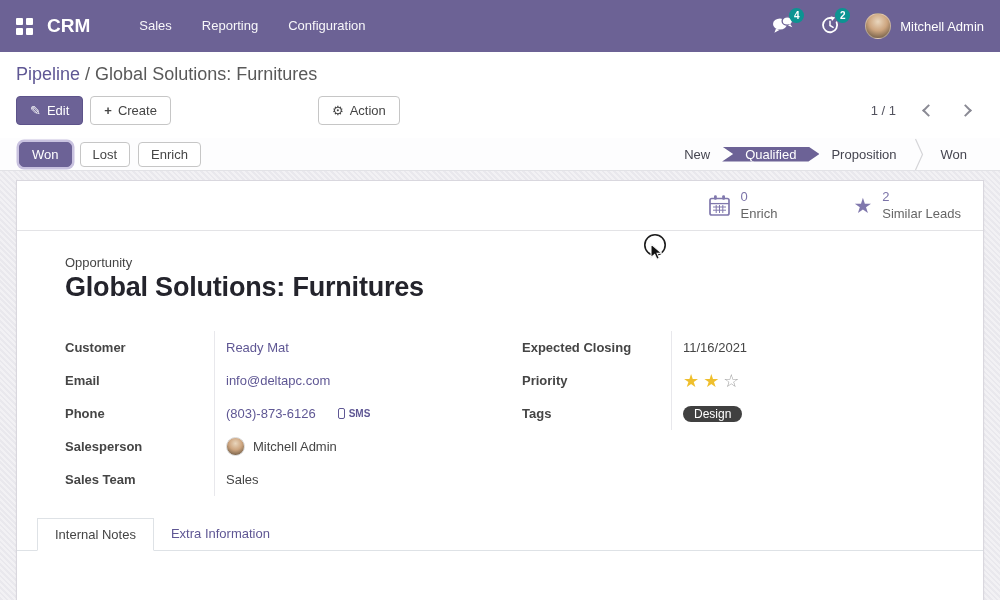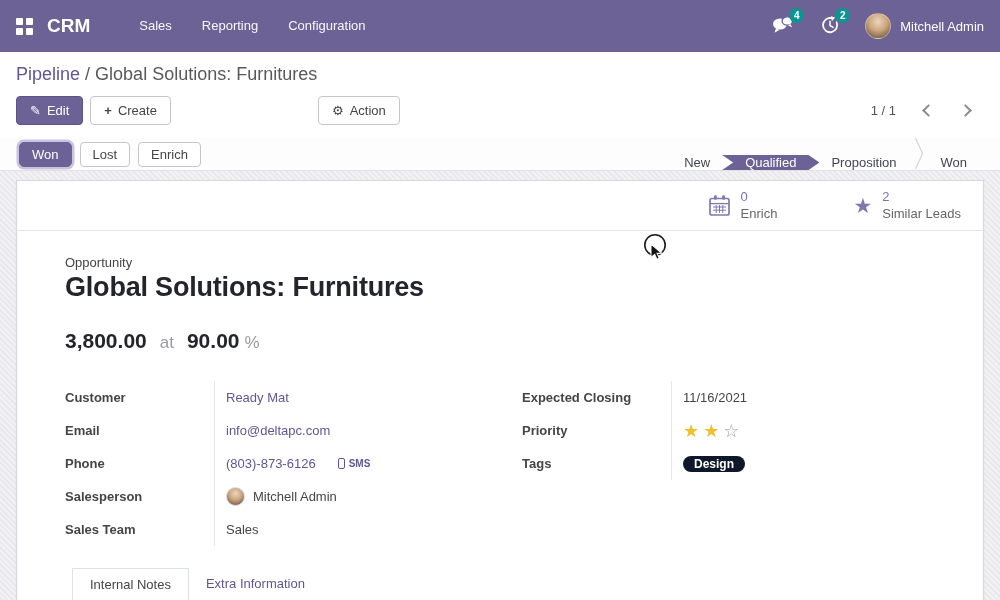--- a/index.html
+++ b/index.html
@@ -34,21 +34,21 @@
   .pager { margin-left:auto; display:flex; align-items:center; gap:28px; color:#52525e; padding-right:14px; }
   .chev { width:9px; height:9px; border-left:2px solid #8a8a94; border-bottom:2px solid #8a8a94; display:inline-block; cursor:pointer; }
   .chev.left { transform:rotate(45deg); }
   .chev.right { transform:rotate(225deg); }
 
   
   .status-row { background:#fdfdfe; border-bottom:1px solid #e2e2e6; display:flex; align-items:center; padding:0 16px; height:33px; }
   .left-status { display:flex; gap:8px; align-items:center; }
   .btn.sm { height:25px; padding:0 12px; }
   .btn.won-active { background:#6c6296; border-color:#6c6296; color:#fff; border-radius:5px; box-shadow:0 0 0 2.5px #c9c2e0; margin-left:3px; }
-  .stages { margin-left:auto; display:flex; align-items:flex-end; align-self:stretch; }
+  .stages { margin-left:auto; display:flex; align-items:center; align-self:stretch; }
   .sb-edge { width:14px; border-left:1px solid #e8e8ec; border-right:1px solid #e8e8ec; margin-right:6px; }
   .stage { display:flex; align-items:center; padding:0 17px; color:#454550; cursor:pointer; }
   .stage.active { background:#6c6296; color:#fff; padding:0 23px; margin:0 -5px; cursor:default;
     clip-path:polygon(0 0, calc(100% - 11px) 0, 100% 50%, calc(100% - 11px) 100%, 0 100%, 11px 50%); }
   .stage-sep { display:flex; align-items:center; }
 
   
   .content-bg { height:437px; background:repeating-linear-gradient(45deg,#f2f1f4 0,#f2f1f4 2px,#e9e8ed 2px,#e9e8ed 4px); padding:9px 16px 0; }
   .sheet { background:#fff; border:1px solid #d9d7de; box-shadow:0 1px 2px rgba(0,0,0,.05); height:calc(100% + 20px); }
   .stat-row { height:50px; border-bottom:1px solid #e3e3e6; display:flex; justify-content:flex-end; align-items:center; padding:0 12px; gap:56px; }
@@ -70,23 +70,23 @@
   .field-grid { display:grid; grid-template-columns:1fr 1fr; column-gap:44px; margin-top:28px; align-items:start; }
   .frow { display:grid; grid-template-columns:149px 1fr; min-height:33px; align-items:center; }
   .frow label { font-weight:bold; color:#454545; }
   .fval { border-left:1px solid #e8e8ec; padding-left:11px; align-self:stretch; display:flex; align-items:center; gap:8px; }
   a.flink { color:#5f5794; text-decoration:none; cursor:pointer; }
   .sms-link { display:inline-flex; align-items:center; gap:4px; color:#5f5794; font-size:10px; font-weight:bold; margin-left:14px; cursor:pointer; }
   .phone-rect { width:7px; height:11px; border:1.2px solid #5f5794; border-radius:2px; display:inline-block; }
   .sp-avatar { width:19px; height:19px; border-radius:50%; background:radial-gradient(circle at 50% 32%, #e9d6bd 0%, #cda57f 45%, #8a7055 75%, #5d4d3c 100%); border:1px solid #d8d8d8; flex:0 0 auto; }
   .stars { font-size:18px; letter-spacing:4px; line-height:1; cursor:pointer; }
   .star-on { color:#efbf2d; } .star-off { color:#9f9f9f; }
-  .tag { background:#0f172a; color:#fff; font-size:12px; font-weight:bold; padding:1px 11px; border-radius:11px; }
-
-  .notebook { margin-top:22px; border-bottom:1px solid #dee2e6; padding-left:55px; display:flex; }
+  .tag { background:#404040; color:#fff; font-size:12px; font-weight:normal; padding:1px 11px; border-radius:11px; }
+
+  .notebook { margin-top:22px; border-bottom:1px solid #dee2e6; padding-left:20px; display:flex; }
   .tab { padding:8px 17px; color:#5f5794; cursor:pointer; margin-bottom:-1px; }
   .tab.active { background:#fff; border:1px solid #dee2e6; border-bottom:1px solid #fff; color:#454545; }
 
   .cursor-svg { position:absolute; left:642px; top:232px; z-index:99; pointer-events:none; }
 </style>
 </head>
 <body>
 
 <header class="topnav">
   <div class="nav-left">
@@ -206,26 +206,20 @@
           <span class="stat-v">2</span>
           <span class="stat-l">Similar Leads</span>
         </div>
       </div>
     </div>
 
     <div class="sheet-body">
       <div class="opp-label">Opportunity</div>
       <div class="opp-title">Global Solutions: Furnitures</div>
 
-      <div class="revenue">
-        <span class="rev-big">3,800.00</span>
-        <span class="rev-muted at">at</span>
-        <span class="rev-big">90.00</span>
-        <span class="rev-muted pct">%</span>
-      </div>
 
       <div class="field-grid">
         <div class="col">
           <div class="frow">
             <label>Customer</label>
             <div class="fval">
                 <a class="flink">Ready Mat</a>
               </div>
           </div>
           <div class="frow">

